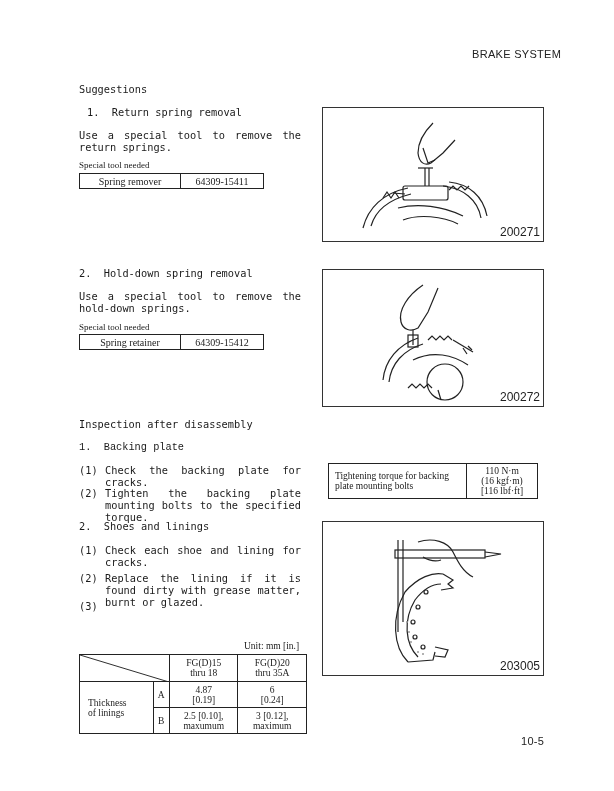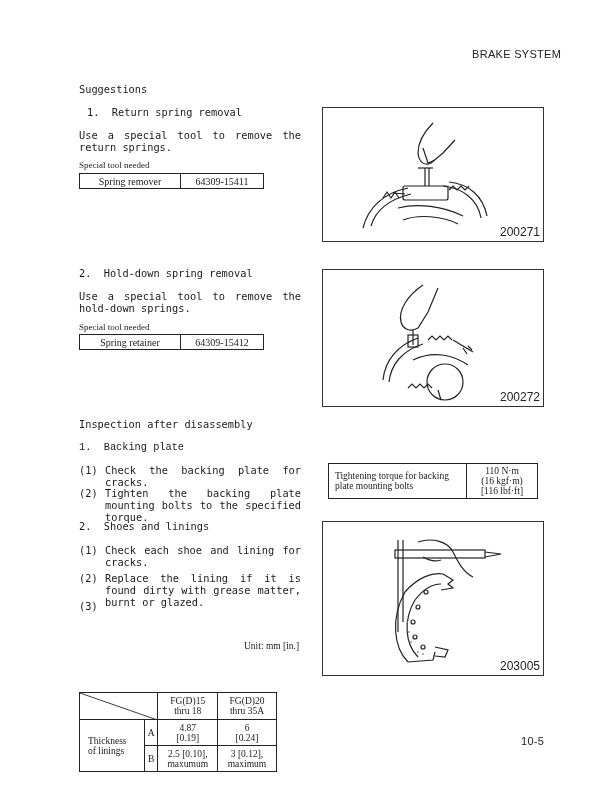--- a/index.html
+++ b/index.html
@@ -161,21 +161,21 @@
         <circle cx="95" cy="130" r="1"></circle>
         <circle cx="84" cy="100" r="1"></circle>
         <circle cx="100" cy="132" r="1"></circle>
     </g>
   </svg>
   <span class="figno">203005</span>
 </div>
 
 <div class="abs serif" style="left:244px; top:641px; font-size:9.5px;">Unit: mm [in.]</div>
 
-<table class="abs spec" style="left:79px; top:654px; width:198px;margin-top:38px;">
+<table class="abs spec" style="left:79px; top:654px; width:228px;">
   <tbody>
       <tr style="height:27px;">
     <td colspan="2" style="width:88px; position:relative;">
       <svg width="100%" height="27" style="position:absolute; left:0; top:0;" preserveAspectRatio="none" viewBox="0 0 100 27">
         <line x1="0" y1="0" x2="100" y2="27" stroke="#222" stroke-width="1"></line>
       </svg>
     </td>
     <td style="width:67px;">
       <div>FG(D)15</div>
       <div>thru 18</div>

